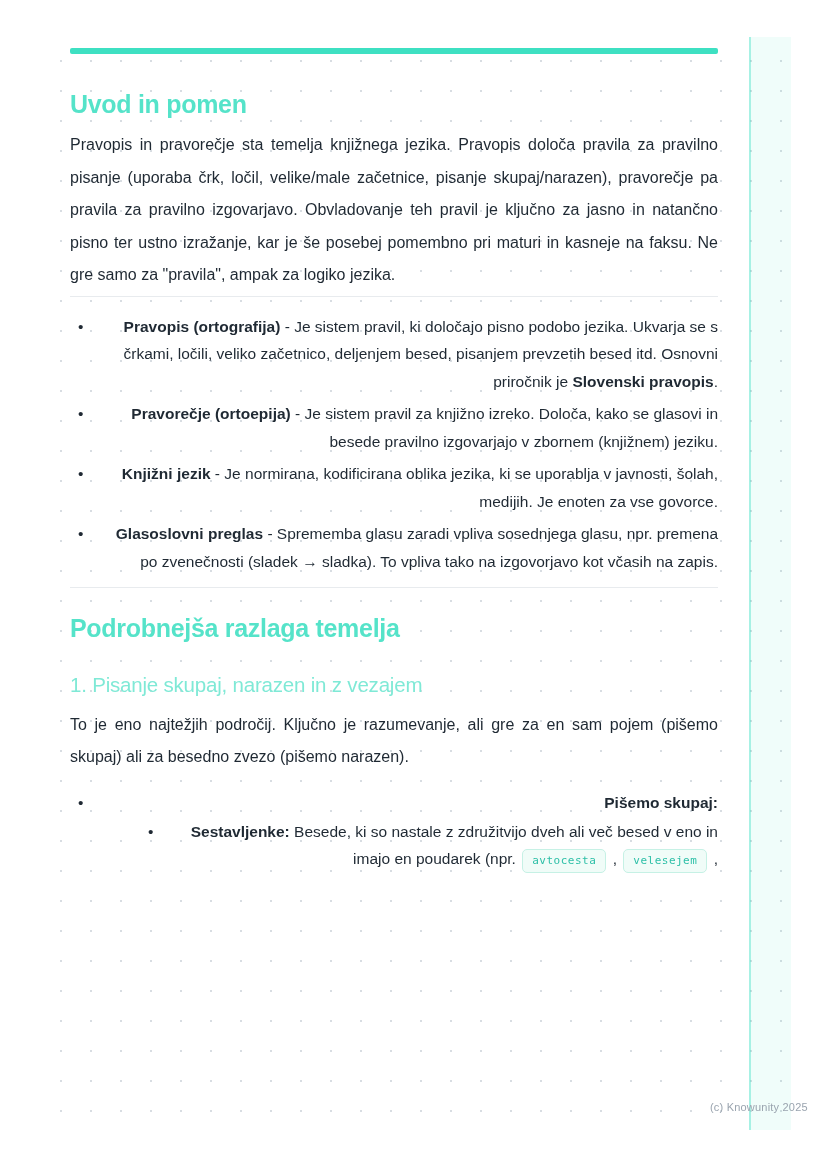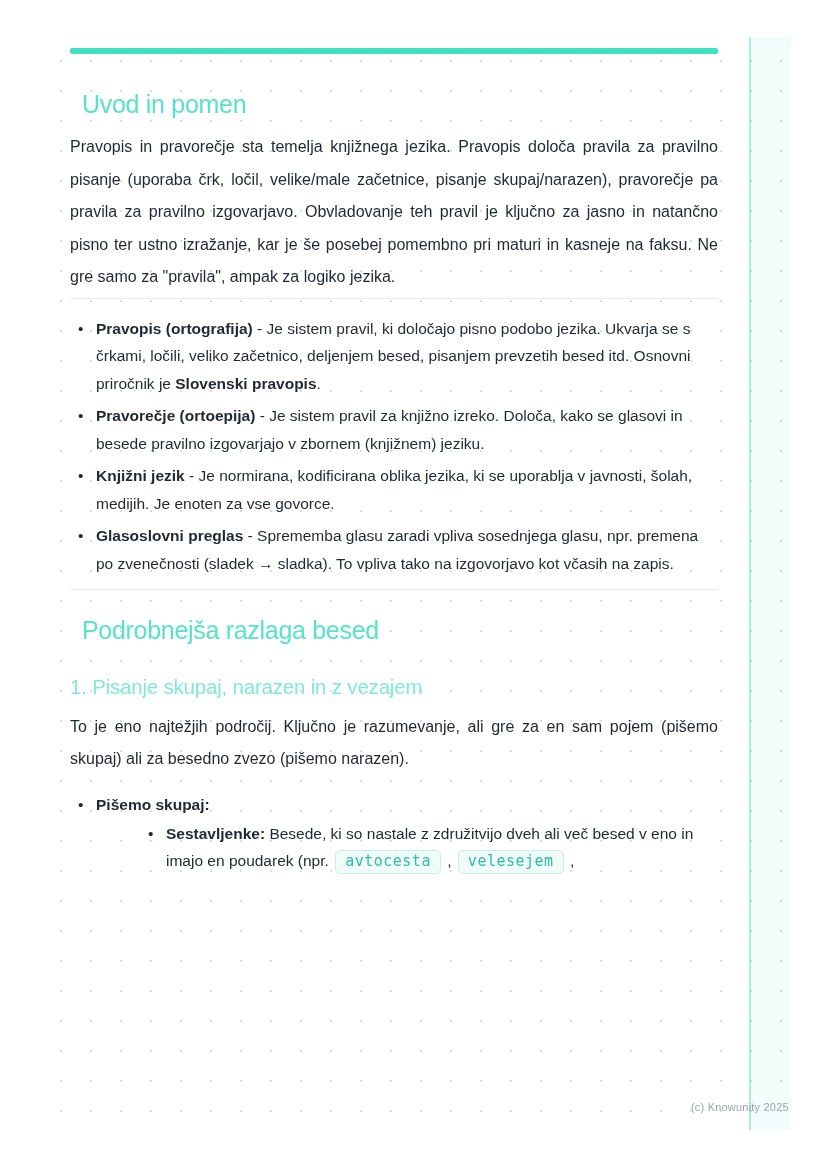--- a/index.html
+++ b/index.html
@@ -45,24 +45,24 @@
     letter-spacing: -1.2px;
     color: #3ee0c2;
   }
   .title-rule {
     height: 6px;
     background: #3ee0c2;
     border-radius: 2px;
     margin-top: 11px;
   }
   h2.section-heading {
-    margin: 12px;
+    margin: 0;
     font-size: 25px;
     line-height: 29px;
-    font-weight: 400;
+    font-weight: 700;
     letter-spacing: -0.3px;
     color: #55e3c9;
   }
   h2.mt-intro  { margin-top: 36px; }
   h2.mt-sect   { margin-top: 26px; }
   h3.subsection-heading {
     margin: 30px 0 0 0;
     font-size: 20.5px;
     line-height: 24px;
     font-weight: 400;
@@ -87,20 +87,21 @@
     border: none;
     border-top: 1px solid #e8ebee;
     margin: 14px 0 0 0;
   }
   hr.divider-1 { margin-top: 4px; }
   hr.divider-2 { margin-top: 12px; }
   ul.doc-list {
     list-style: none;
     margin: 16px 0 0 0;
     padding: 0;
+    text-align: right;
   }
   ul.doc-list li {
     position: relative;
     padding-left: 26px;
     font-size: 15.5px;
     line-height: 27.5px;
     color: #1f2933;
     margin-bottom: 5px;
   }
   ul.doc-list li::before {
@@ -114,34 +115,34 @@
   ul.nested {
     list-style: none;
     margin: 1px 0 0 44px;
     padding: 0;
   }
   ul.nested li { margin-bottom: 0; }
   .term { font-weight: 700; }
   .code-badge {
     display: inline-block;
     font-family: "DejaVu Sans Mono", monospace;
-    font-size: 15px;
+    font-size: 11px;
     line-height: 17px;
     letter-spacing: 0.5px;
     color: #2cbfa7;
     background: #f0fcf8;
     border: 1px solid #c6f1e5;
     border-radius: 5px;
     padding: 2px 9px 3px 9px;
     margin: 0 2px;
     vertical-align: baseline;
   }
   .copyright {
     position: absolute;
-    left: 691px;
+    left: 710px;
     top: 1101px;
     font-size: 11px;
     letter-spacing: 0.2px;
     color: #9aa4af;
     z-index: 3;
     white-space: nowrap;
   }
 </style>
 </head>
 <body>
@@ -161,21 +162,21 @@
 
     <ul class="doc-list">
       <li><span class="term">Pravopis (ortografija)</span><span> - Je sistem pravil, ki določajo pisno podobo jezika. Ukvarja se s črkami, ločili, veliko začetnico, deljenjem besed, pisanjem prevzetih besed itd. Osnovni priročnik je </span><span class="term">Slovenski pravopis</span><span>.</span></li>
       <li><span class="term">Pravorečje (ortoepija)</span><span> - Je sistem pravil za knjižno izreko. Določa, kako se glasovi in besede pravilno izgovarjajo v zbornem (knjižnem) jeziku.</span></li>
       <li><span class="term">Knjižni jezik</span><span> - Je normirana, kodificirana oblika jezika, ki se uporablja v javnosti, šolah, medijih. Je enoten za vse govorce.</span></li>
       <li><span class="term">Glasoslovni preglas</span><span> - Sprememba glasu zaradi vpliva sosednjega glasu, npr. premena po zvenečnosti (sladek → sladka). To vpliva tako na izgovorjavo kot včasih na zapis.</span></li>
     </ul>
 
     <hr class="divider divider-2">
 
-    <h2 class="section-heading mt-sect">Podrobnejša razlaga besed</h2>
+    <h2 class="section-heading mt-sect">Podrobnejša razlaga temelja</h2>
     <h3 class="subsection-heading">1. Pisanje skupaj, narazen in z vezajem</h3>
     <p class="para2">To je eno najtežjih področij. Ključno je razumevanje, ali gre za en sam pojem (pišemo skupaj) ali za besedno zvezo (pišemo narazen).</p>
 
     <ul class="doc-list">
       <li>
         <span class="term">Pišemo skupaj:</span>
         <ul class="nested">
           <li><span class="term">Sestavljenke:</span><span> Besede, ki so nastale z združitvijo dveh ali več besed v eno in imajo en poudarek (npr. </span><span class="code-badge">avtocesta</span><span> , </span><span class="code-badge">velesejem</span><span> ,</span></li>
         </ul>
       </li>

